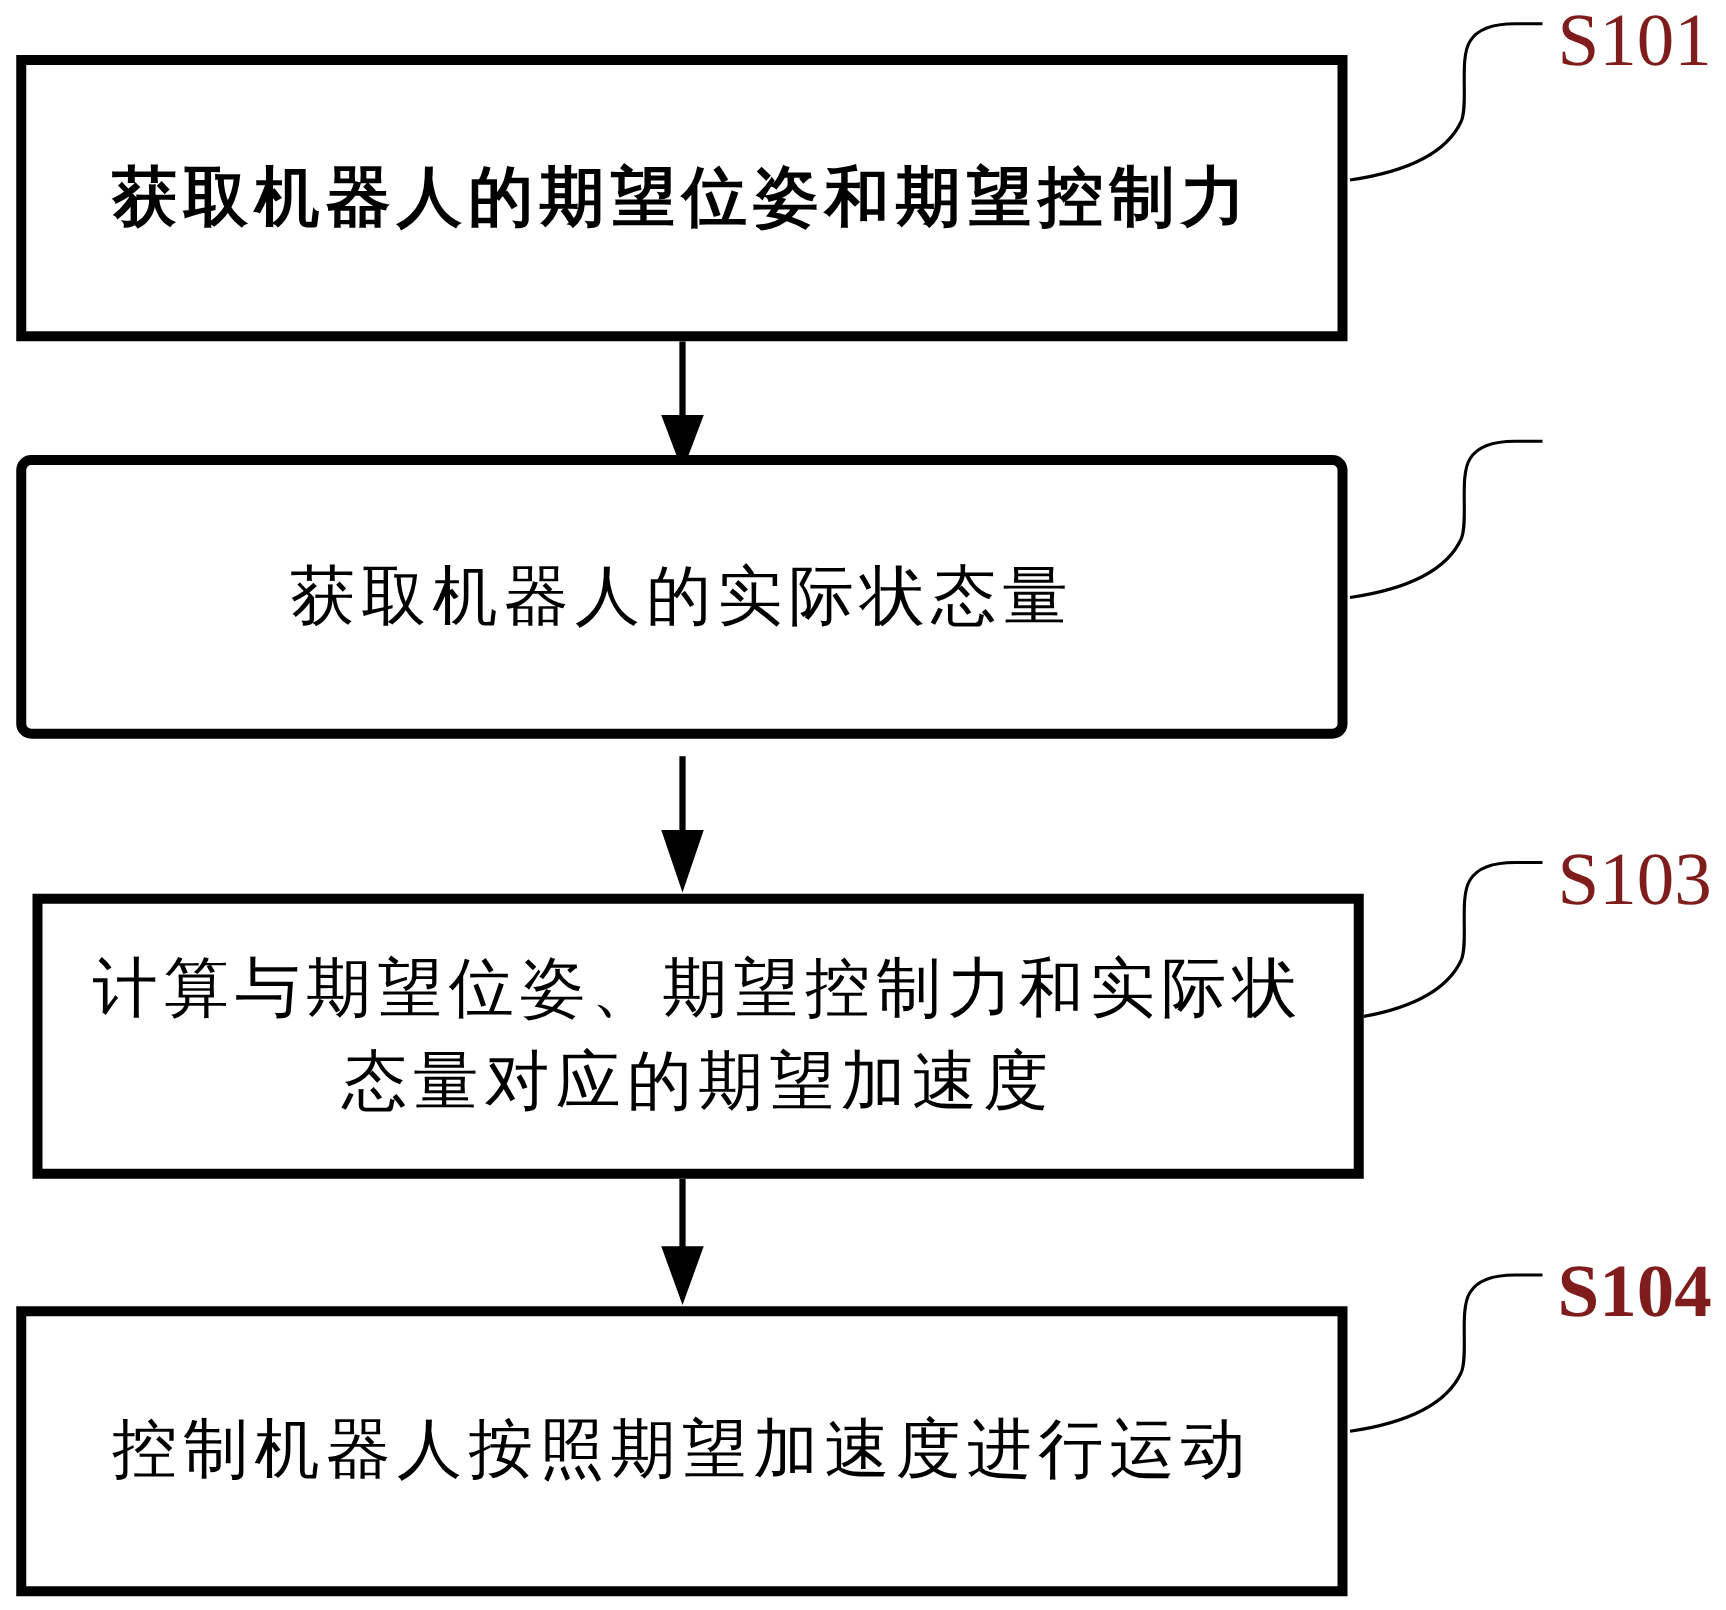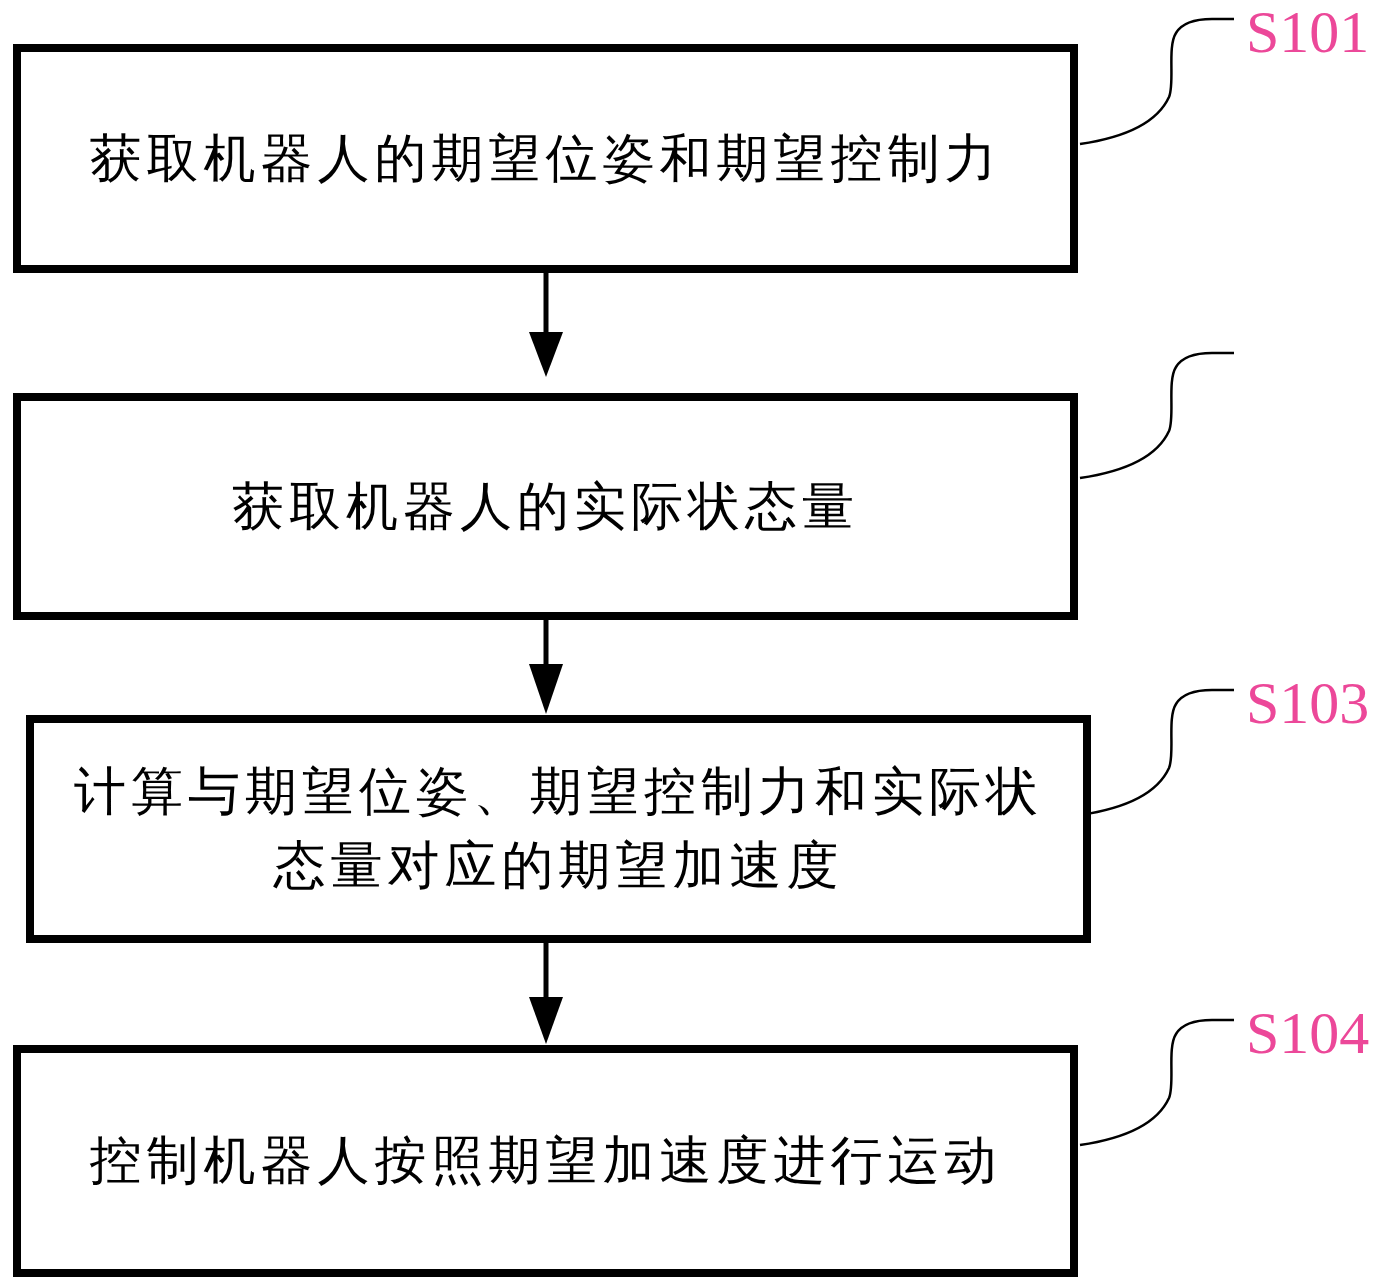--- a/index.html
+++ b/index.html
@@ -35,37 +35,37 @@
     justify-content: center;
     text-align: center;
     box-sizing: content-box;
   }
   .flow-box .txt {
     font-size: 52px;
     line-height: 74px;
     letter-spacing: 5px;
     color: #000000;
   }
-  #box1 { top: 44px;   height: 213px; }
-  #box2 { top: 393px;  height: 211px; }
+  #box1 { top: 44px;   height: 213px; font-weight: bold; }
+  #box2 { top: 364px;  height: 211px; border-radius: 12px; }
   #box3 { top: 715px;  height: 212px; margin-left: 13px; }
   #box4 { top: 1045px; height: 216px; justify-content: center; }
   #box3 .txt { max-width: 985px; }
   .step-label {
     position: absolute;
     left: 1246px;
     font-size: 60px;
     line-height: 60px;
     white-space: nowrap;
-    color: #ec4899;
+    color: #7f1d1d;
   }
   #label1 { top: 2px; }
   #label2 { top: 336px; }
   #label3 { top: 673px; }
-  #label4 { top: 1003px; }
+  #label4 { top: 1003px; font-weight: bold; }
 </style>
 </head>
 <body>
 
 <div class="canvas">
 
   <svg class="overlay" width="1381" height="1288" viewBox="0 0 1381 1288" aria-hidden="true">
 
     <g>
       <line x1="546" y1="273" x2="546" y2="335" stroke="#000000" stroke-width="5"></line>

